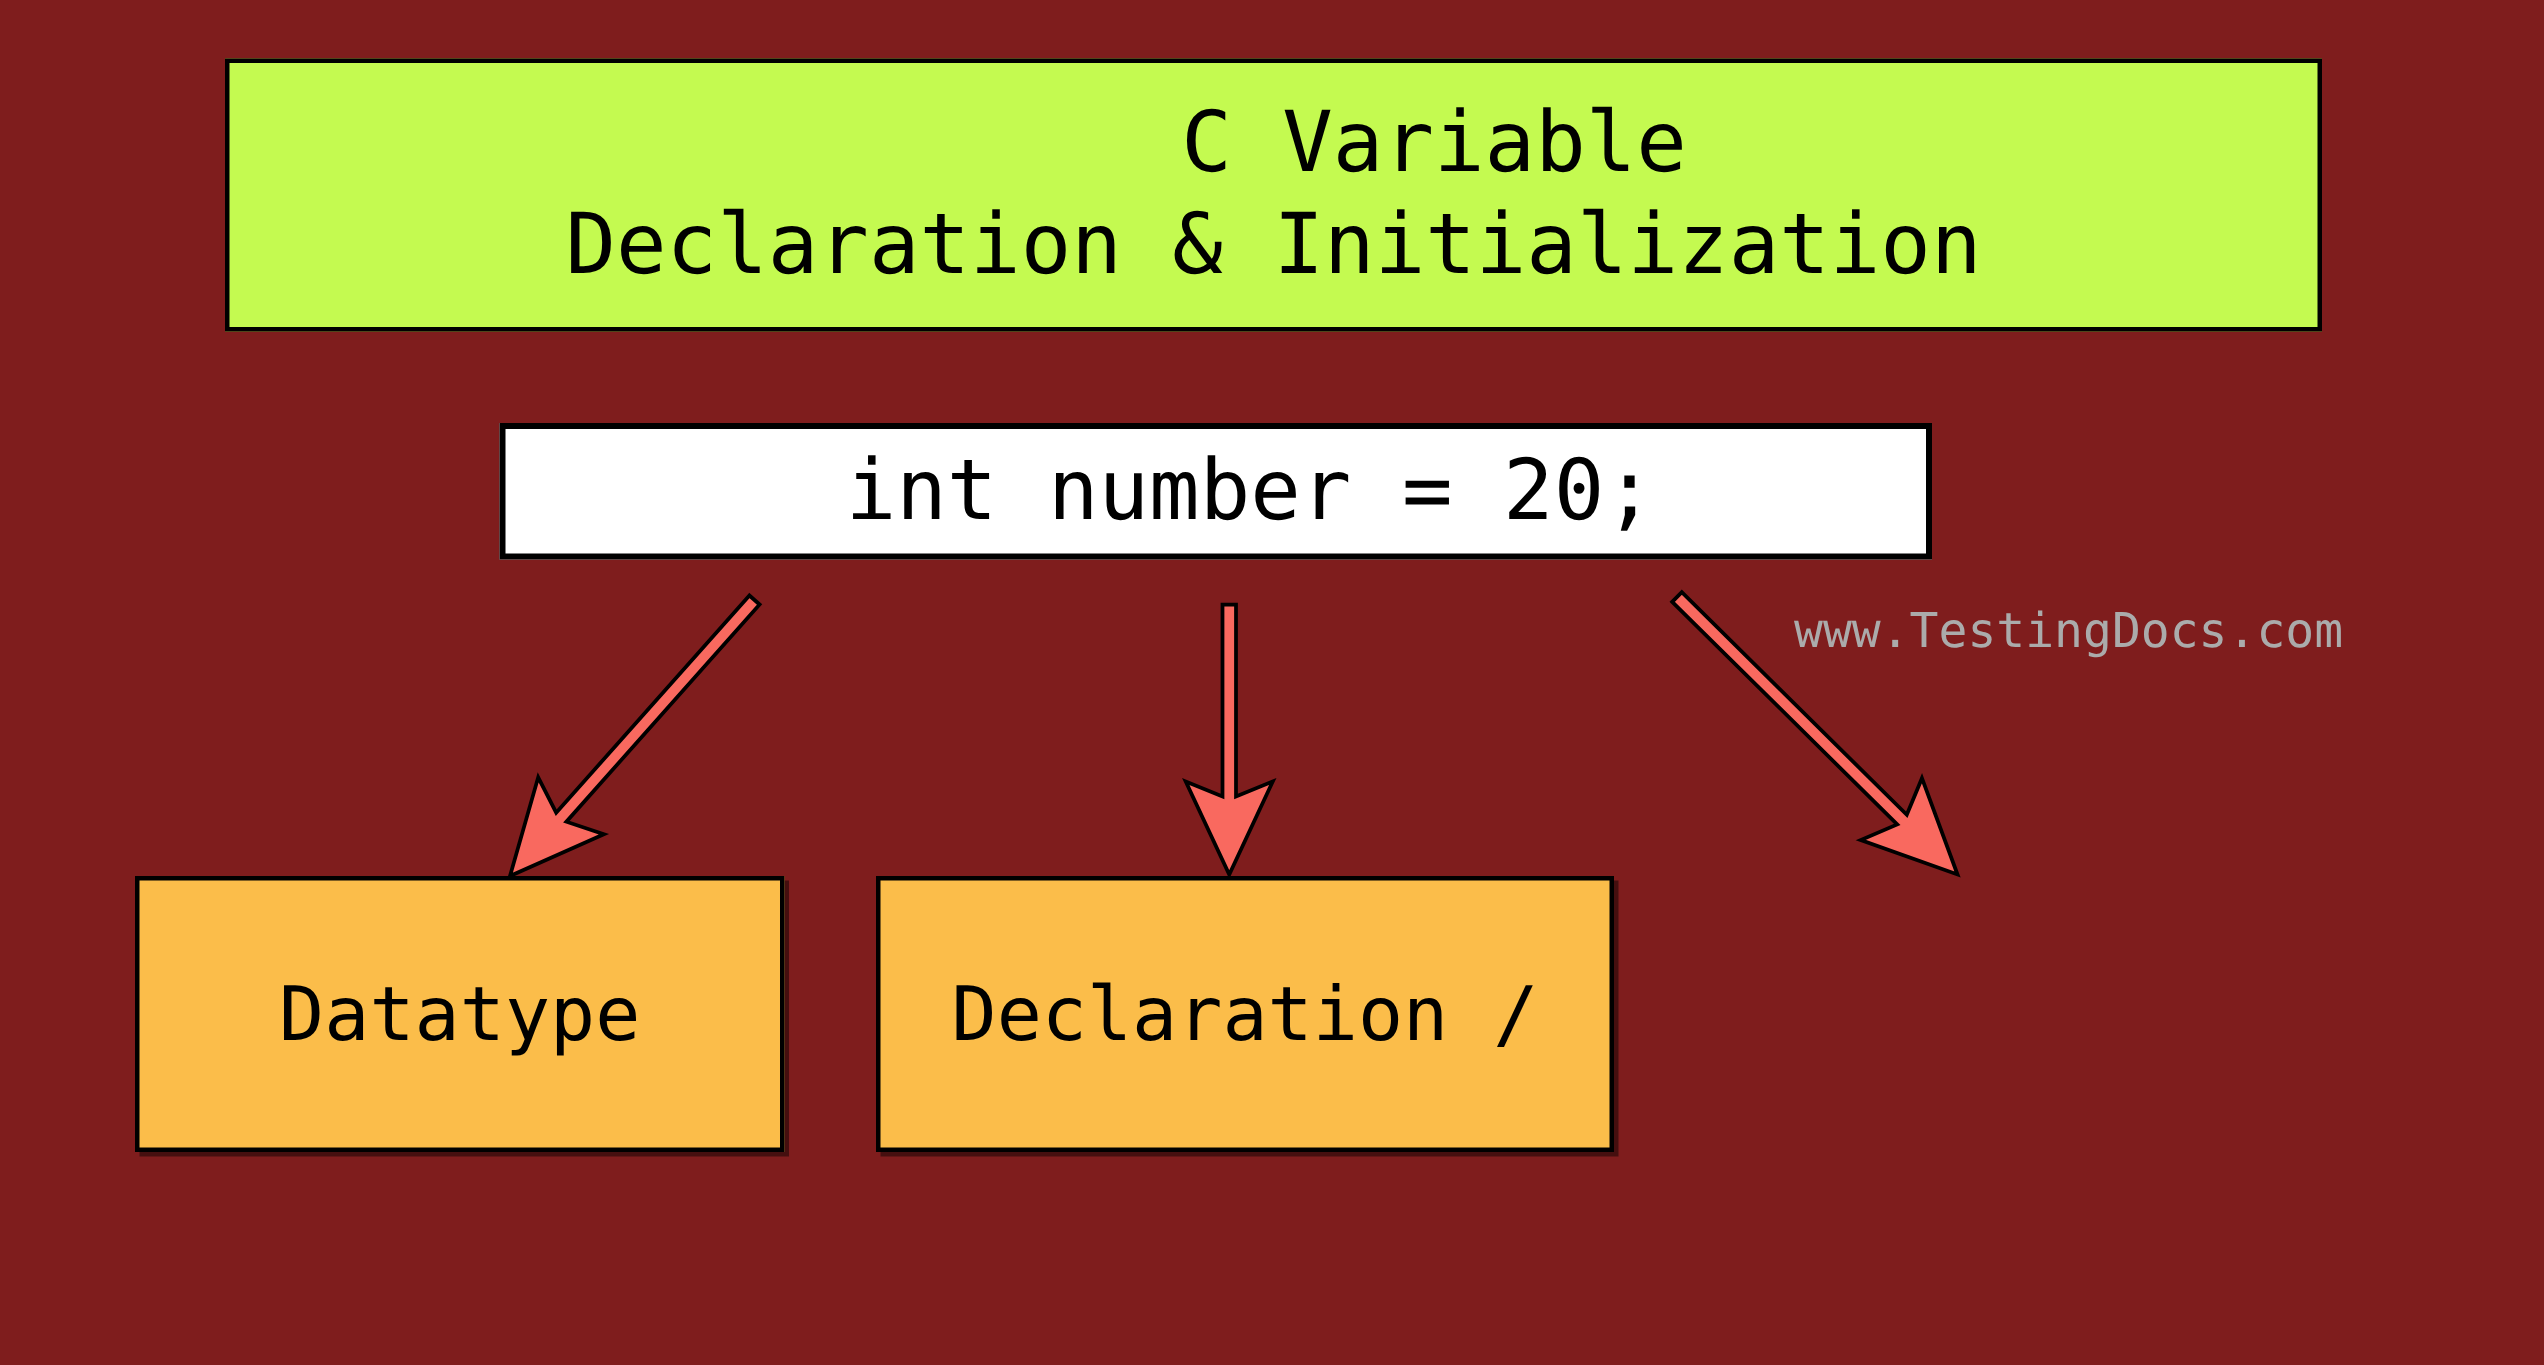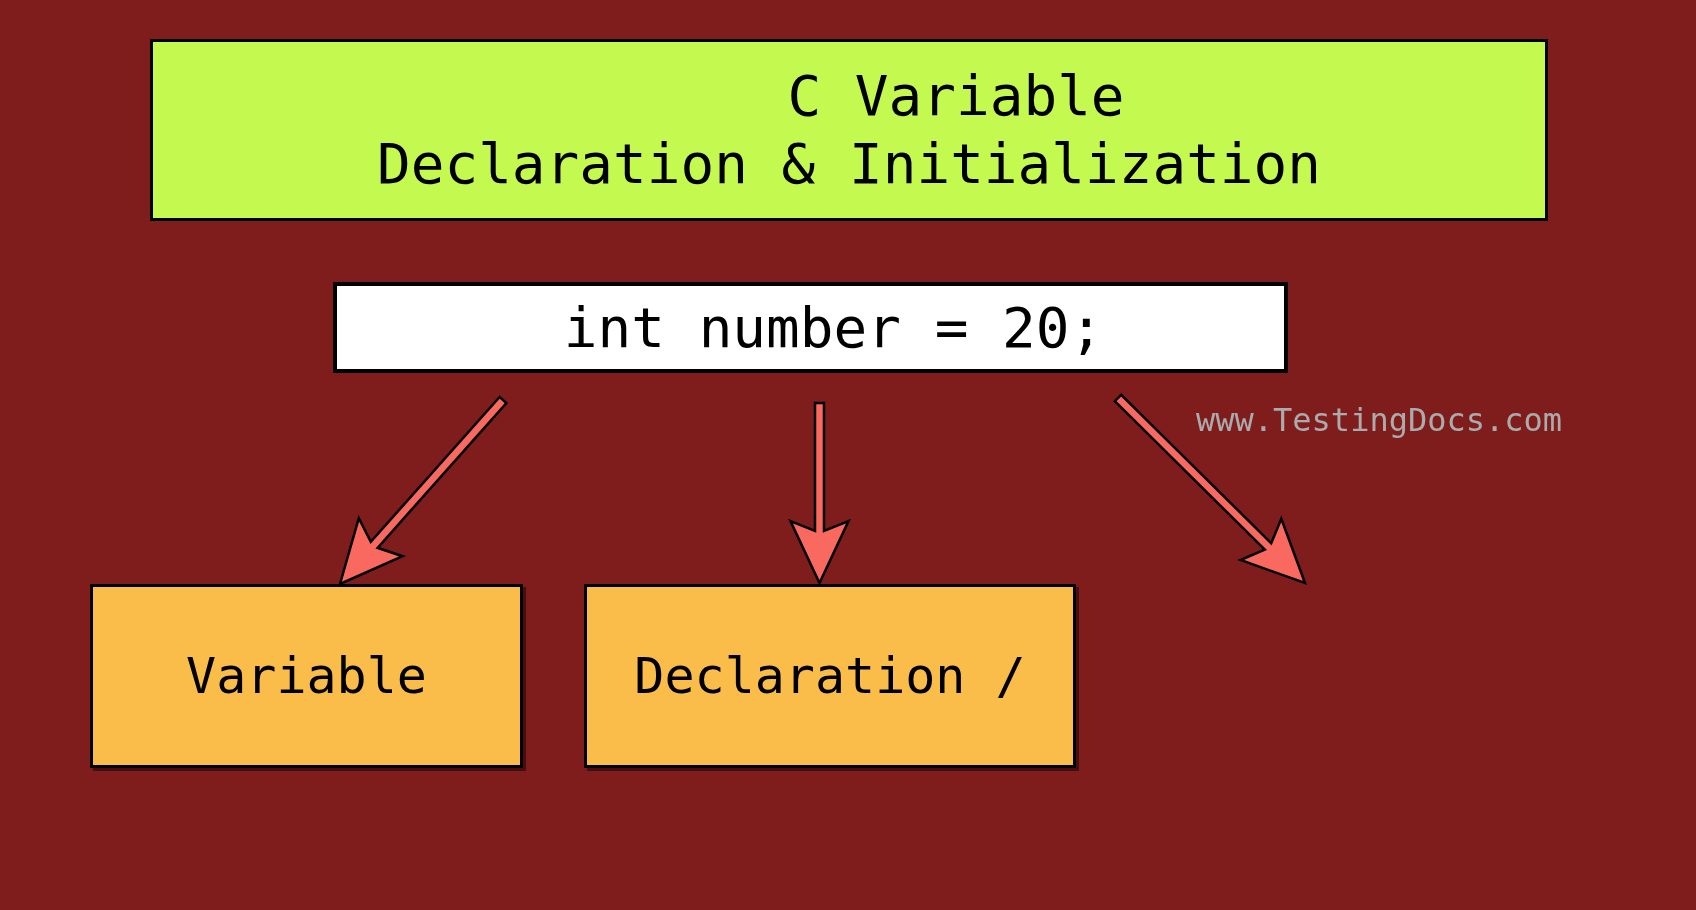--- a/index.html
+++ b/index.html
@@ -90,21 +90,21 @@
 
   <div class="watermark">www.TestingDocs.com</div>
 
   <svg class="arrows" viewBox="0 0 1696 910" xmlns="http://www.w3.org/2000/svg">
     <polygon points="499.6,397.0 370.8,541.8 358.8,518.2 340,584 402.6,556.2 377.6,547.8 506.4,403.0"></polygon>
     <polygon points="824,403 824,531 848.5,521 819.5,583 790.5,521 815,531 815,403"></polygon>
     <polygon points="1114.8,401.2 1264.8,549.6 1240.5,560.0 1305,583 1281.3,518.8 1271.2,543.2 1121.2,394.8"></polygon>
   </svg>
 
   <div class="label-box datatype">
-    <div>Variable</div>
+    <div>Datatype</div>
   </div>
 
   <div class="label-box identifier">
     <div>Declaration /</div>
   </div>
 
 
 </div>
 
 </body></html>

